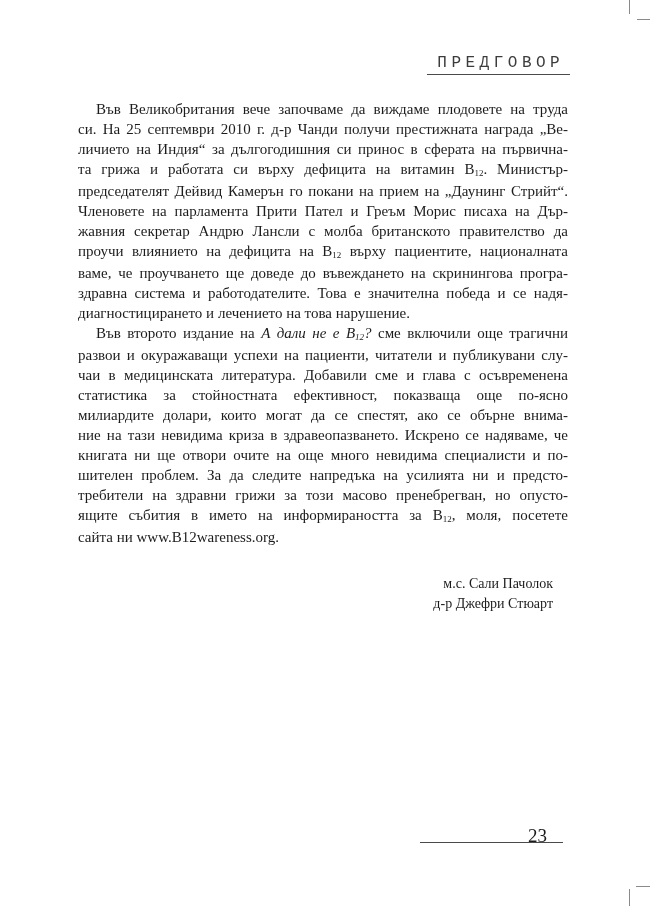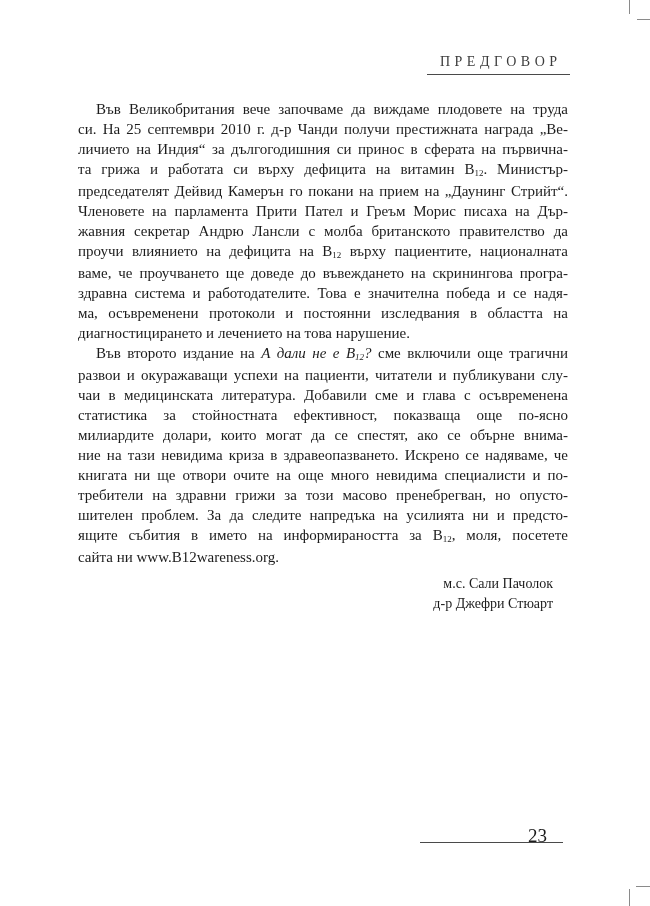--- a/index.html
+++ b/index.html
@@ -16,22 +16,22 @@
     font-family: "Liberation Serif", "DejaVu Serif", serif;
     color: #1c1c1c;
   }
   
   .header-label {
     position: absolute;
     left: 427px;
     top: 54px;
     width: 143px;
     text-align: center;
-    font-family: Liberation Serif, serif;
-    font-size: 14px;
+    font-family: Liberation Mono, monospace;
+    font-size: 16px;
     letter-spacing: 4.5px;
     text-indent: 4.5px;
     color: #3c3c3c;
     white-space: nowrap;
   }
   .header-rule {
     position: absolute;
     left: 427px;
     top: 74px;
     width: 143px;
@@ -111,31 +111,30 @@
       <div class="line indent"><span>Във Великобритания вече започваме да виждаме плодовете на труда</span></div>
       <div class="line"><span>си. На 25 септември 2010 г. д-р Чанди получи престижната награда „Ве-</span></div>
       <div class="line"><span>личието на Индия“ за дългогодишния си принос в сферата на първична-</span></div>
       <div class="line"><span>та грижа и работата си върху дефицита на витамин В</span><span class="sub">12</span><span>. Министър-</span></div>
       <div class="line"><span>председателят Дейвид Камерън го покани на прием на „Даунинг Стрийт“.</span></div>
       <div class="line"><span>Членовете на парламента Прити Пател и Греъм Морис писаха на Дър-</span></div>
       <div class="line"><span>жавния секретар Андрю Лансли с молба британското правителство да</span></div>
       <div class="line"><span>проучи влиянието на дефицита на В</span><span class="sub">12</span><span> върху пациентите, националната</span></div>
       <div class="line"><span>ваме, че проучването ще доведе до въвеждането на скринингова програ-</span></div>
       <div class="line"><span>здравна система и работодателите. Това е значителна победа и се надя-</span></div>
-      <div class="line"><span>ма, осъвременени протоколи и постоянни изследвания в областта на</span></div>
       <div class="line last"><span>диагностицирането и лечението на това нарушение.</span></div>
       <div class="line indent"><span>Във второто издание на </span><span class="ital">А дали не е В</span><span class="sub ital">12</span><span class="ital">?</span><span> сме включили още трагични</span></div>
       <div class="line"><span>развои и окуражаващи успехи на пациенти, читатели и публикувани слу-</span></div>
       <div class="line"><span>чаи в медицинската литература. Добавили сме и глава с осъвременена</span></div>
       <div class="line"><span>статистика за стойностната ефективност, показваща още по-ясно</span></div>
       <div class="line"><span>милиардите долари, които могат да се спестят, ако се обърне внима-</span></div>
       <div class="line"><span>ние на тази невидима криза в здравеопазването. Искрено се надяваме, че</span></div>
       <div class="line"><span>книгата ни ще отвори очите на още много невидима специалисти и по-</span></div>
+      <div class="line"><span>шителен проблем. За да следите напредъка на усилията ни и предсто-</span></div>
       <div class="line"><span>требители на здравни грижи за този масово пренебрегван, но опусто-</span></div>
-      <div class="line"><span>шителен проблем. За да следите напредъка на усилията ни и предсто-</span></div>
       <div class="line"><span>ящите събития в името на информираността за В</span><span class="sub">12</span><span>, моля, посетете</span></div>
       <div class="line last"><span>сайта ни www.B12wareness.org.</span></div>
     </div>
 
   <div class="signature">
     <div>м.с. Сали Пачолок</div>
     <div>д-р Джефри Стюарт</div>
   </div>
 
   <div class="pagenum">23</div>

